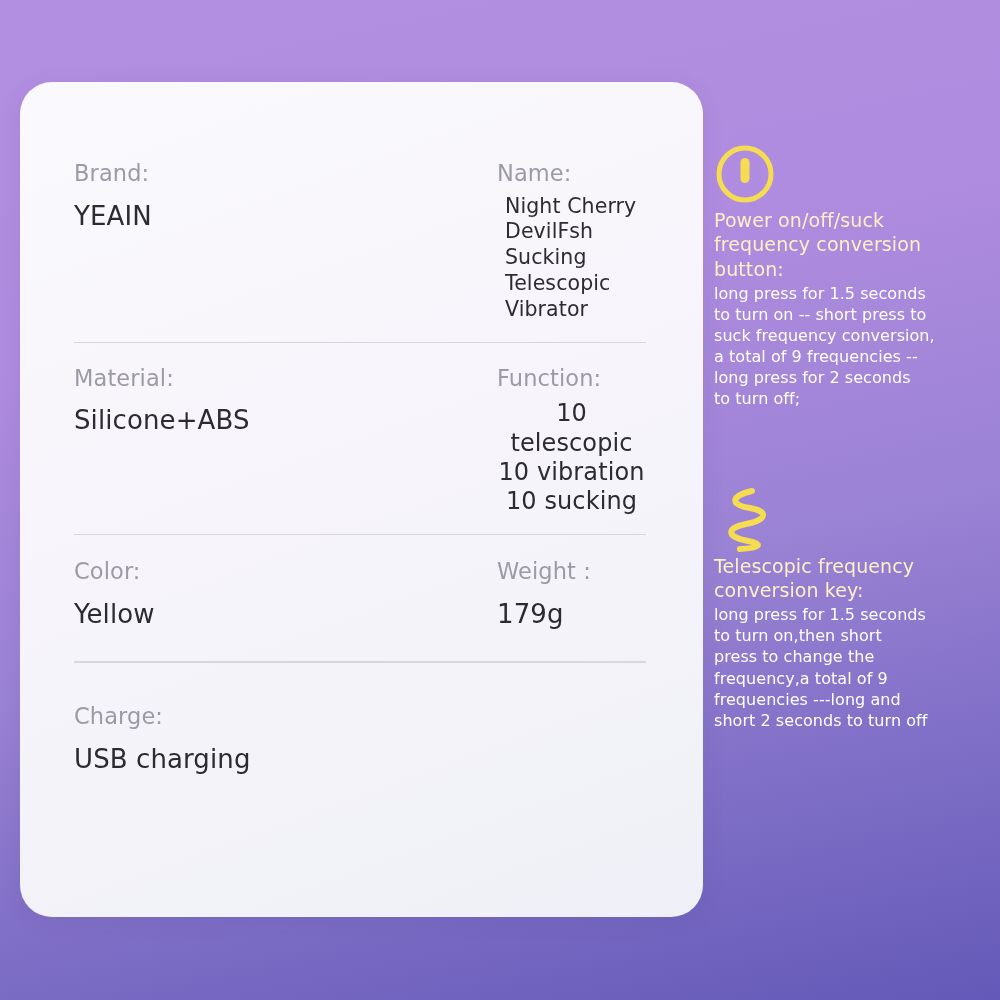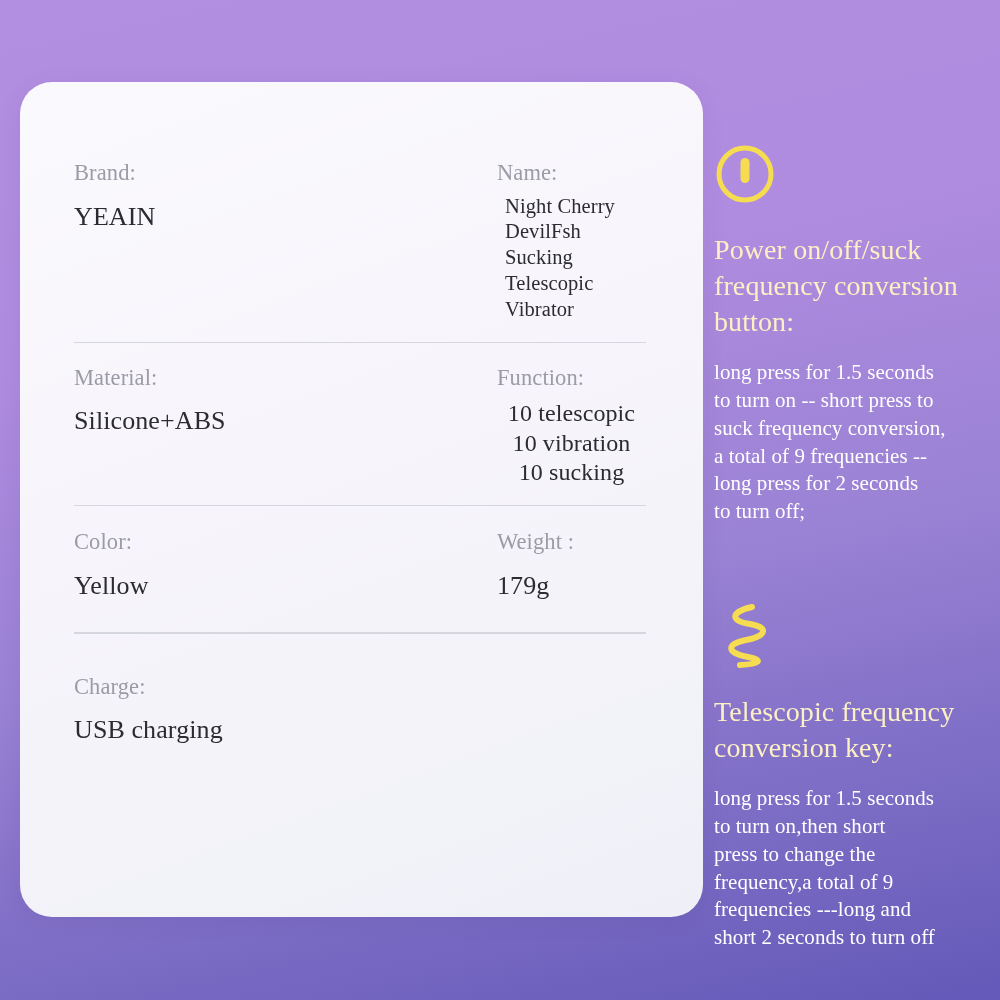--- a/index.html
+++ b/index.html
@@ -11,21 +11,20 @@
     height: 1000px;
     overflow: hidden;
     font-family: "DejaVu Sans", sans-serif;
     background: #b093de;
   }
   #root {
     position: relative;
     width: 1000px;
     height: 1000px;
     background: linear-gradient(168deg, #b38fe1 0%, #b08ce0 30%, #9a82d4 58%, #7a6bc4 82%, #6459b8 100%);
-    font-family: Liberation Serif, serif;
   }
 
   
   .spec-card {
     position: absolute;
     left: 20px;
     top: 82px;
     width: 683px;
     height: 835px;
     border-radius: 32px;
@@ -125,33 +124,33 @@
   .power-icon {
     display: block;
   }
   .spring-icon {
     display: block;
     margin-left: 6px;
   }
 
   .heading {
     color: #fdf0c4;
-    font-size: 28px;
+    font-size: 19px;
     line-height: 1.28;
     font-weight: 400;
-    margin-top: 24px;
+    margin-top: 0;
     white-space: pre-line;
     letter-spacing: 0.1px;
   }
   .body {
     color: #ffffff;
-    font-size: 21px;
+    font-size: 16px;
     line-height: 1.32;
     font-weight: 400;
-    margin-top: 20px;
+    margin-top: 2px;
     white-space: pre-line;
     letter-spacing: 0.05px;
   }
 </style>
 </head>
 <body>
 
 <div id="root">
 
   <div class="spec-card">

